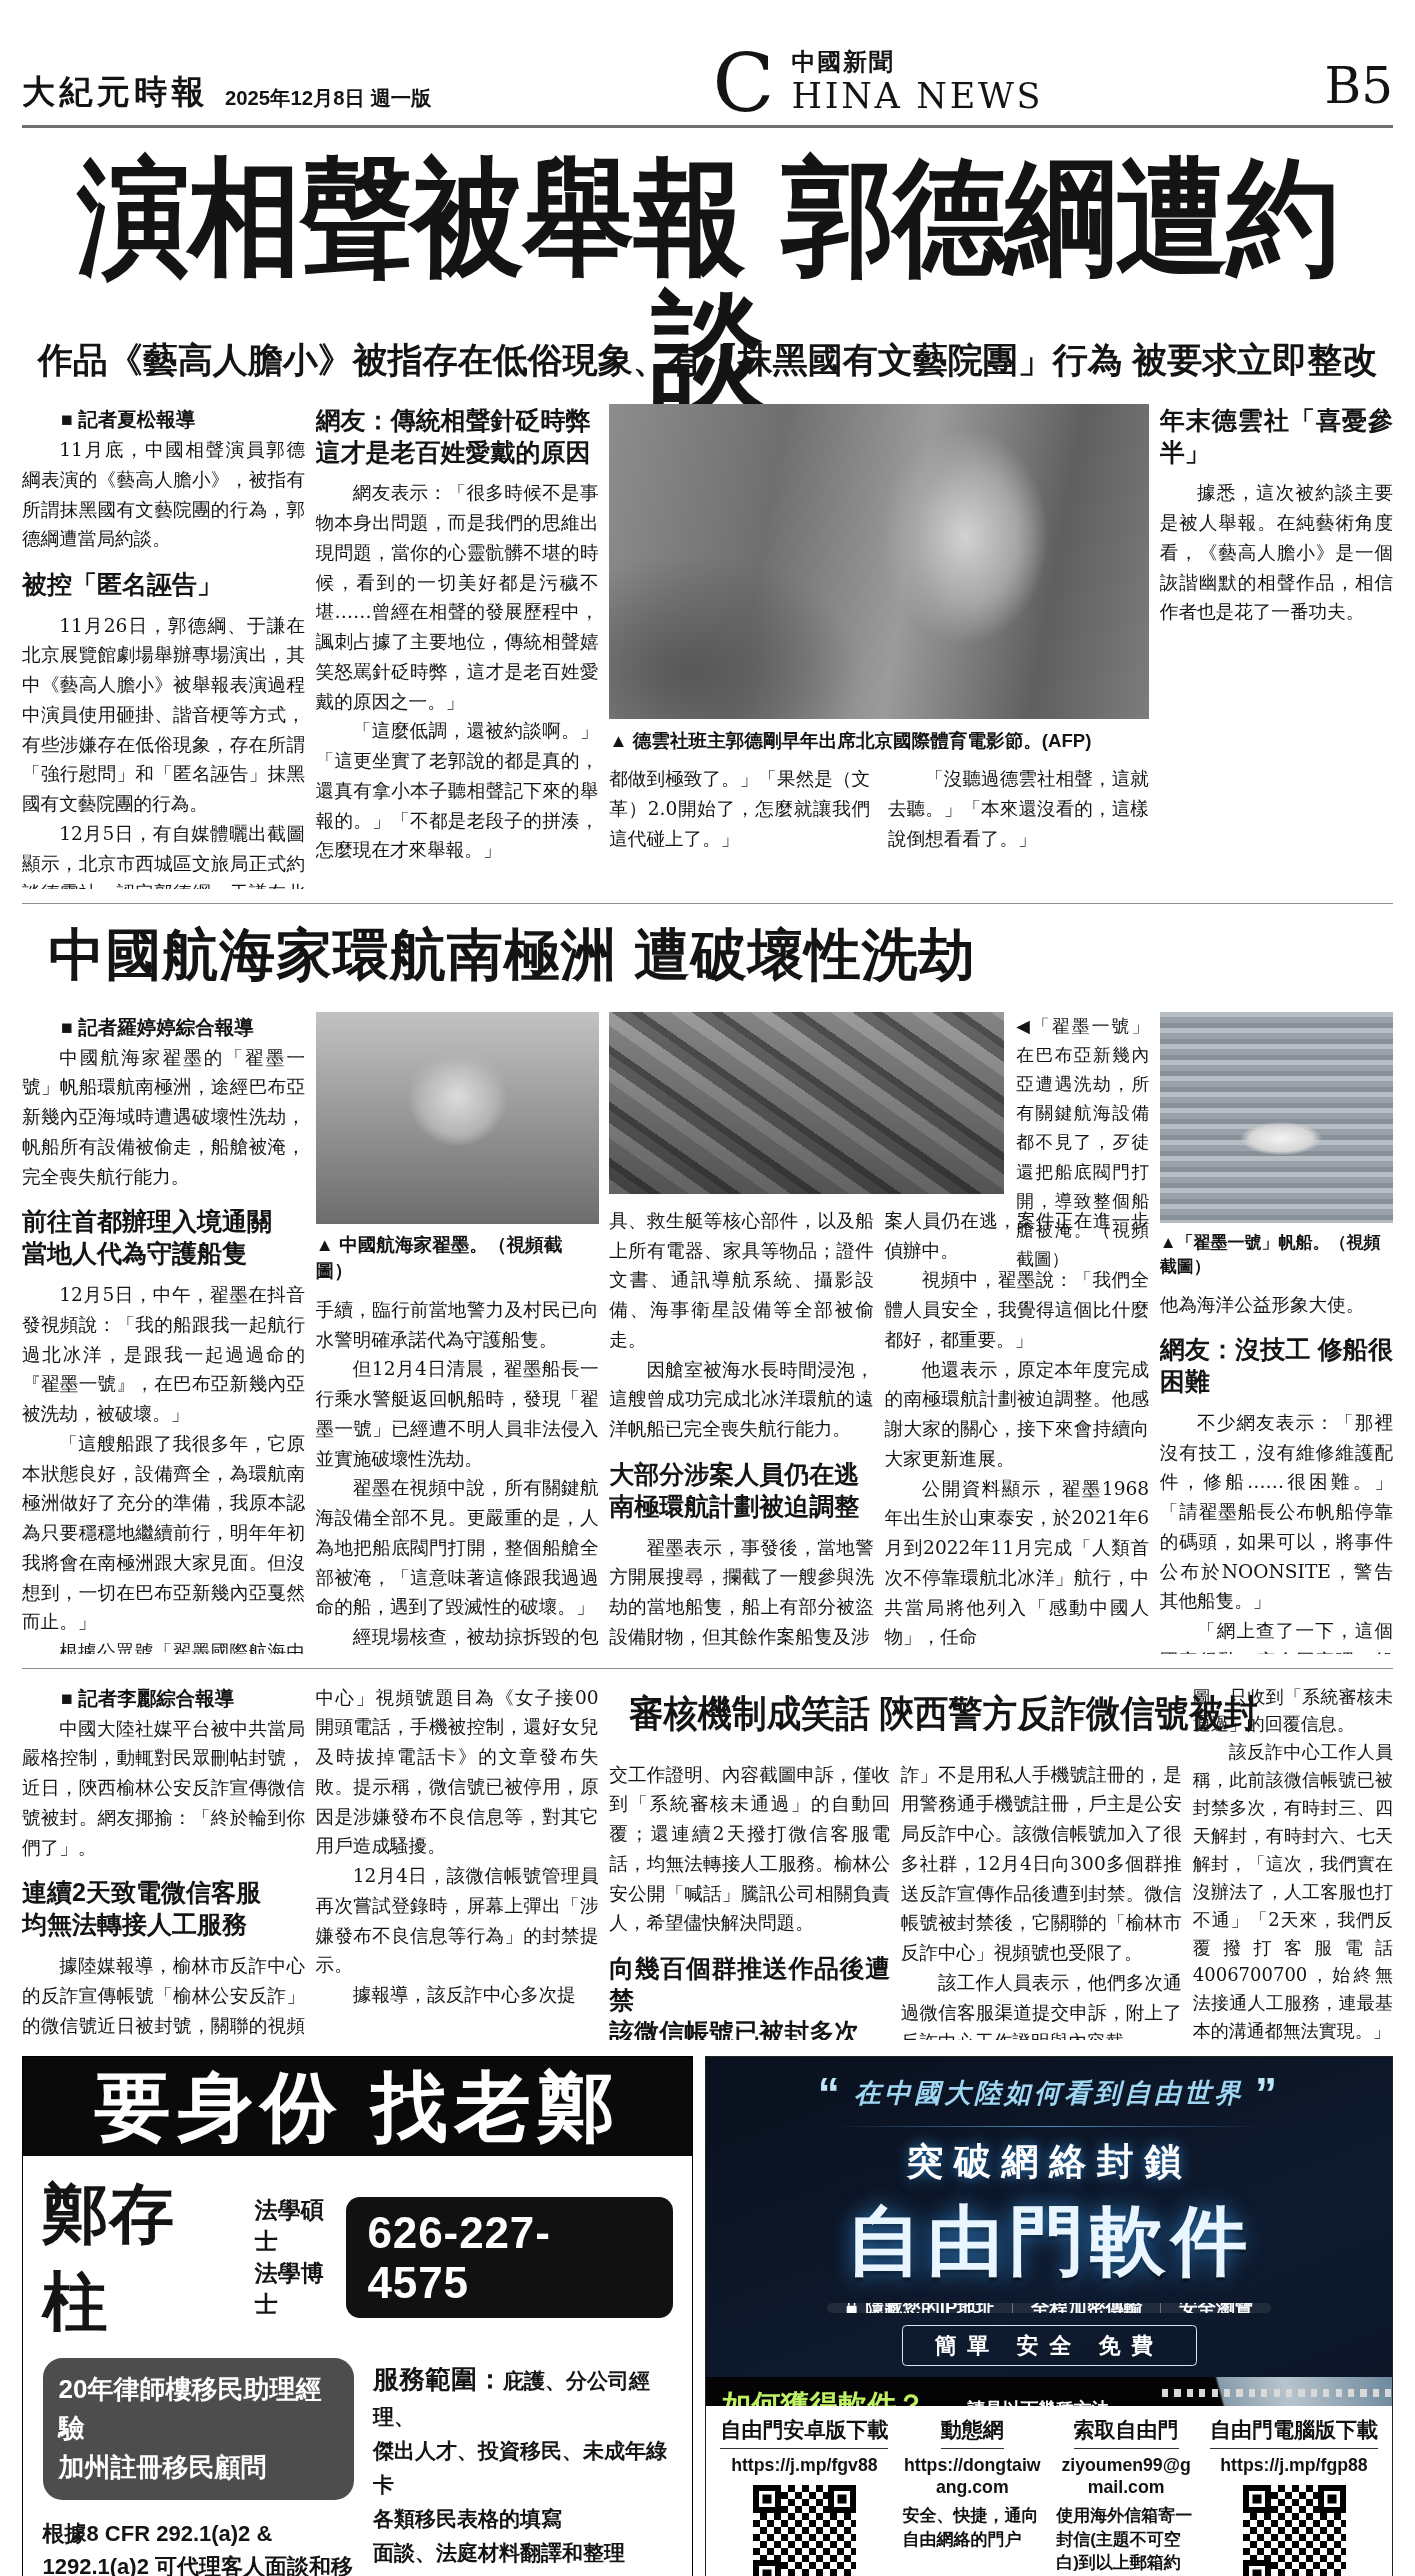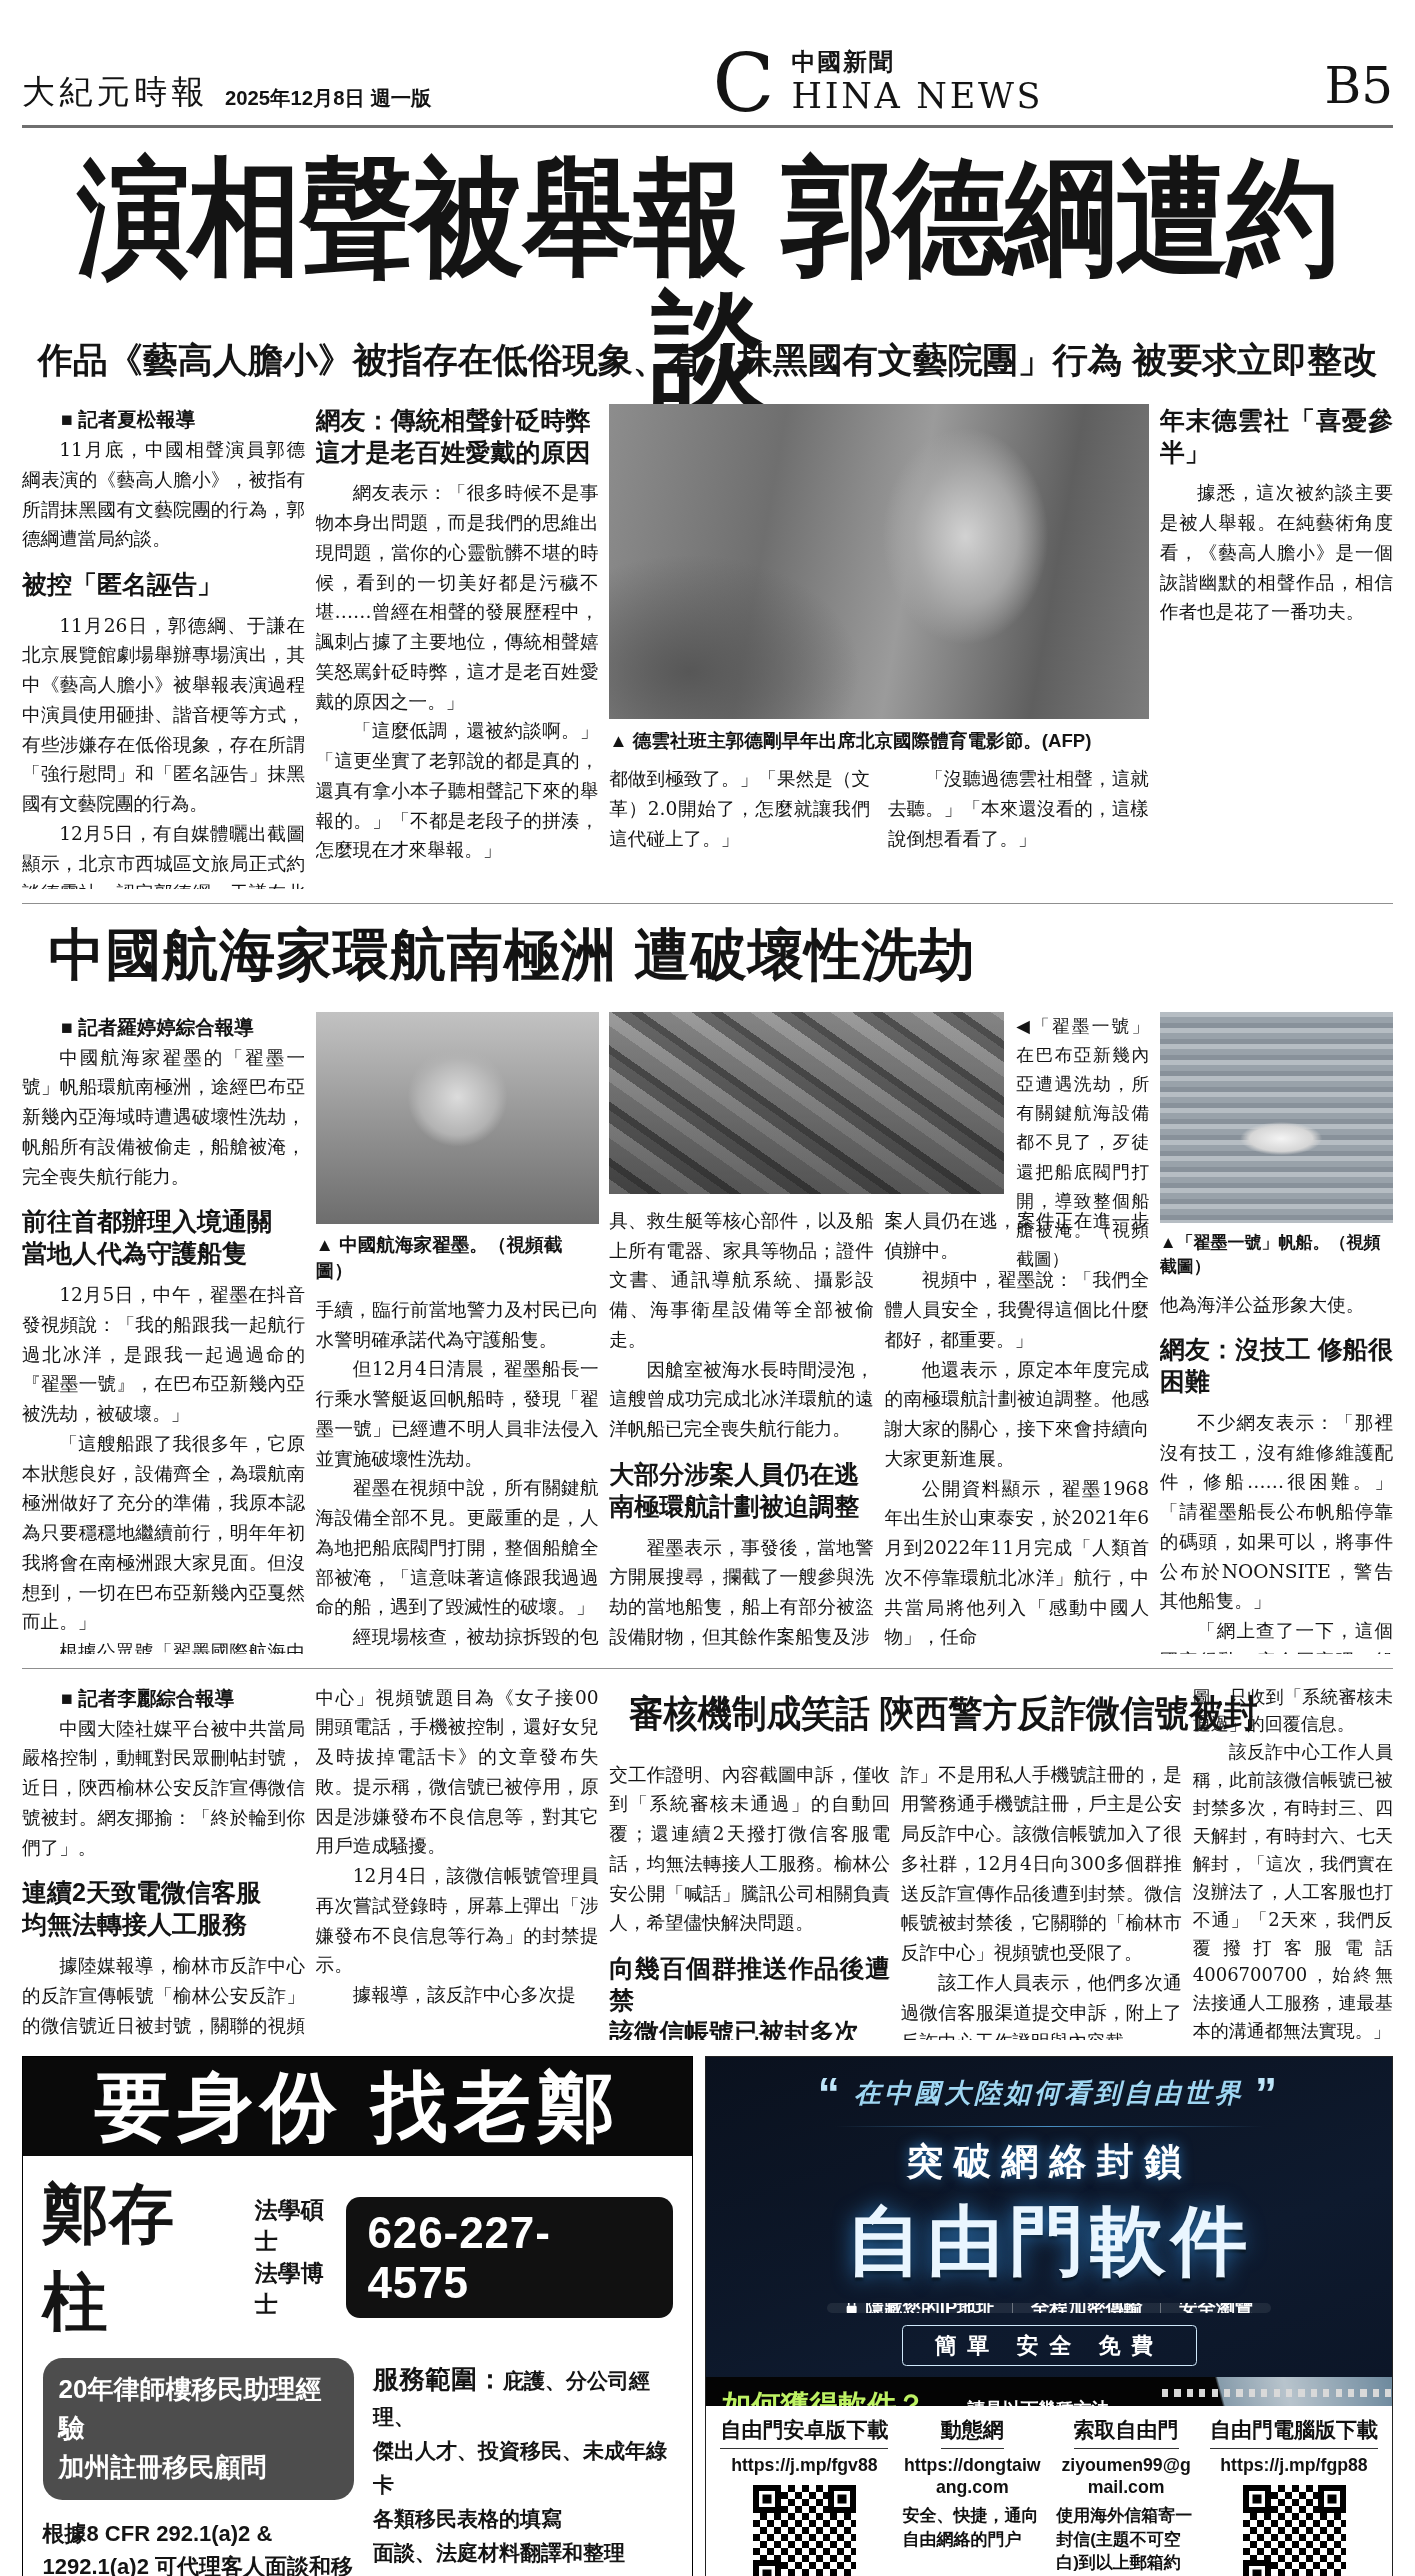--- a/index.html
+++ b/index.html
@@ -4,21 +4,21 @@
 <style>
   html,body{margin:0;padding:0;background:#ffffff;}
   body{width:1415px;height:2576px;overflow:hidden;color:#141414;
        font-family:"DejaVu Serif","Liberation Serif",serif;}
   .page{width:1415px;height:2576px;padding:0 22px;box-sizing:border-box;position:relative;}
 
   
   .mast{display:flex;justify-content:space-between;align-items:flex-end;
         padding-top:46px;padding-bottom:10.6px;border-bottom:3.5px solid #6f6f6f;}
   .mast-left{display:flex;align-items:flex-end;gap:16px;}
-  .paper-name{font-size:33px;font-weight:400;letter-spacing:4.4px;font-family:"DejaVu Serif",serif;}
+  .paper-name{font-size:33px;font-weight:700;letter-spacing:4.4px;font-family:"DejaVu Serif",serif;}
   .date-line{font-size:20.3px;font-weight:bold;font-family:"Liberation Sans",sans-serif;padding-bottom:2.7px;}
   .mast-center{display:flex;align-items:flex-end;}
   .big-c{font-size:81px;line-height:.78;font-family:"DejaVu Serif",serif;}
   .sec-stack{display:flex;flex-direction:column;margin-left:17px;}
   .sec-zh{font-size:24px;font-weight:bold;letter-spacing:1.8px;}
   .sec-en{font-size:35px;font-family:"DejaVu Serif",serif;letter-spacing:2.7px;line-height:1.05;}
   .page-no{font-size:50px;font-family:"DejaVu Serif",serif;}
 
   
   .h1-main{font-size:113px;font-weight:900;text-align:center;letter-spacing:-1.8px;

